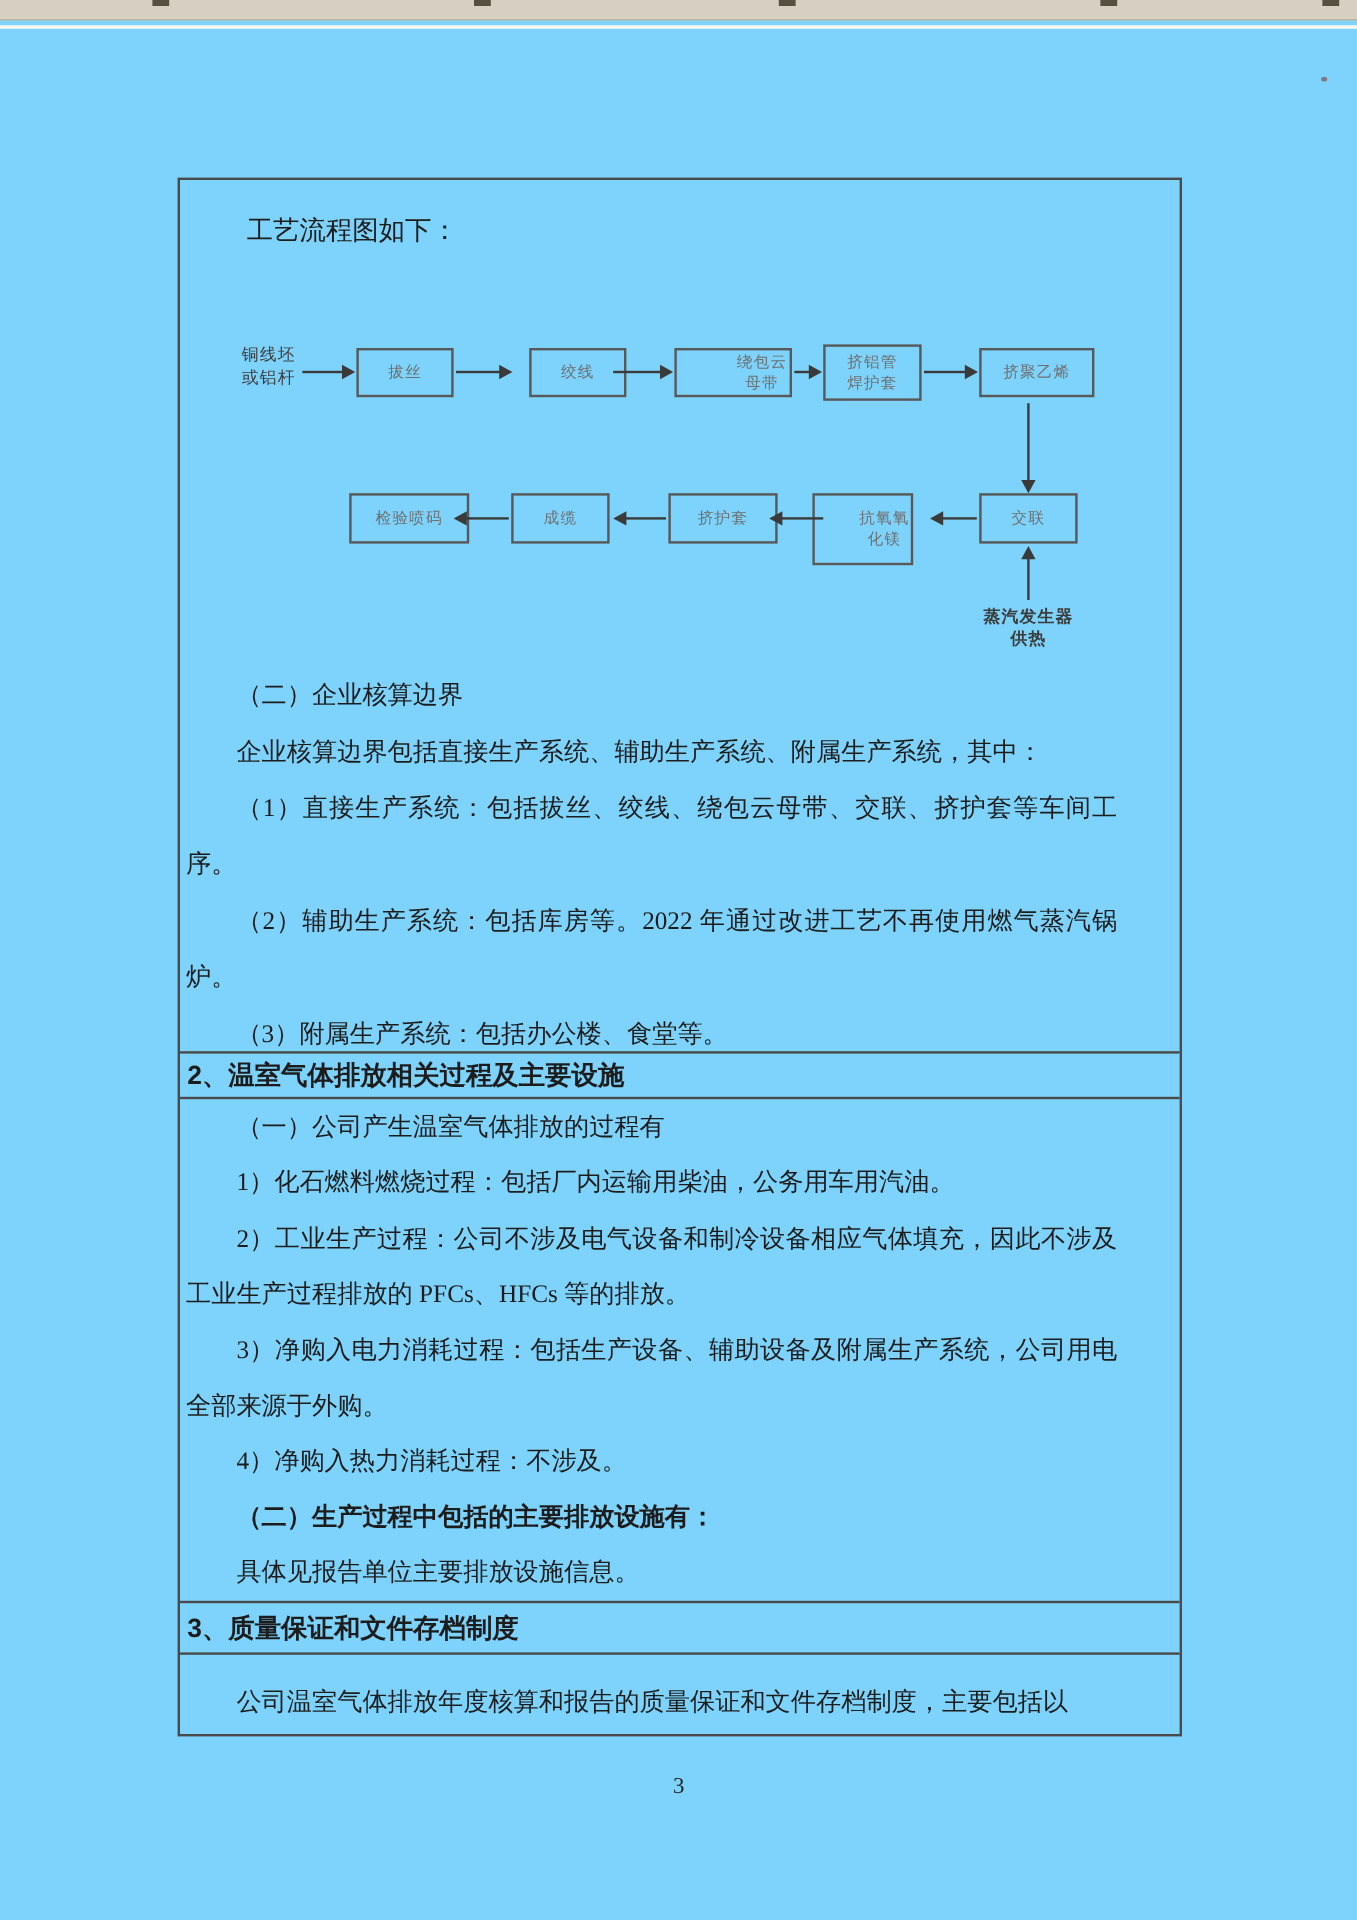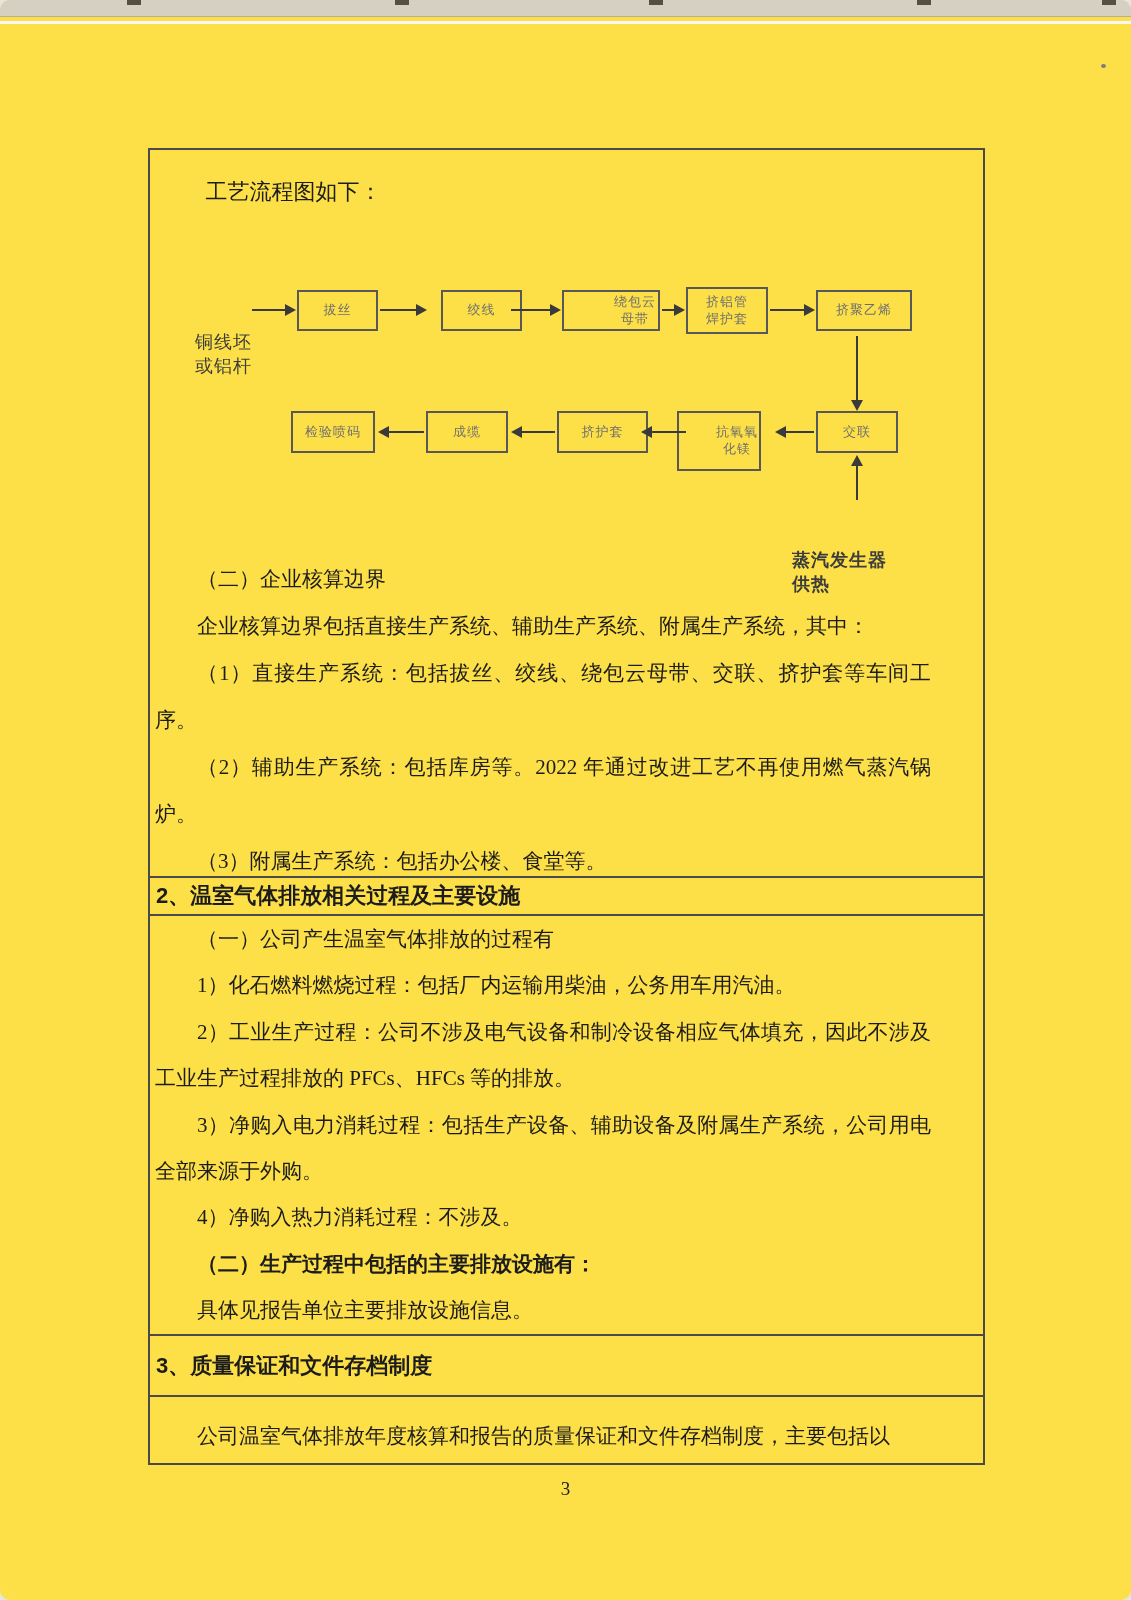--- a/index.html
+++ b/index.html
@@ -1,17 +1,17 @@
 <!DOCTYPE html>
 <html><head>
 <meta charset="utf-8">
 <style>
   * { margin:0; padding:0; box-sizing:border-box; }
   body { background:#e8e4df; font-family:"Liberation Serif","DejaVu Serif",serif; }
-  .sheet { position:relative; width:1131px; height:1600px; background:#fde047; overflow:hidden;border-radius:10px; }
+  .sheet { position:relative; width:1131px; height:1600px; background:#7dd3fc; overflow:hidden; }
 
   
   .scan-strip { position:absolute; left:0; top:0; width:100%; height:17px;
                 background:#d6d0c3; border-bottom:1px solid #b5ae9e; }
   .scan-strip .tick { position:absolute; top:0; width:14px; height:5px; background:#55503f; }
   .scan-underline { position:absolute; left:0; top:21px; width:100%; height:3px; background:#f9f7f1; }
   .speck { position:absolute; width:5px; height:4px; border-radius:50%; background:#7d7a88; }
 
   
   .doc-table { position:absolute; left:148px; top:148px; width:837px;
@@ -19,32 +19,32 @@
   .row { overflow:hidden; }
   .cell { padding:0 52px 0 5px; font-size:21px; line-height:47px;
           text-align:justify; }
   .cell p { text-indent:2em; }
   .hdr { font-family:"Liberation Sans","DejaVu Sans",sans-serif; font-weight:bold;
          font-size:22px; padding:0 10px 0 6px; display:flex; align-items:center;
          border-top:2px solid #4a4a4a; border-bottom:2px solid #4a4a4a; }
   #row1 { height:726px; }
   #hdr1 { height:40px; }
   #row2 { height:418px; line-height:46.4px; }
-  #hdr2 { height:63px; }
+  #hdr2 { height:45px; }
   #row3 { height:66px; padding-top:16px; }
   .bold-serif { font-weight:bold; }
 
   
   .flowchart { position:relative; height:300px; margin-top:40px; font-family:"Liberation Sans","DejaVu Sans",sans-serif; }
   .fbox { position:absolute; border:2px solid #585858; color:#6f6f6f; font-size:13px;
           display:flex; align-items:center; justify-content:center; text-align:center;
           line-height:1.3; letter-spacing:1px; }
   .prelines { white-space:pre-line; }
-  .flabel { position:absolute; font-size:18px; color:#3c3c3c; text-align:left;
-            line-height:1.35; letter-spacing:1px;margin-top:44px; }
+  .flabel { position:absolute; font-size:14px; color:#3c3c3c; text-align:center;
+            line-height:1.35; letter-spacing:1px; }
   .arr-h { position:absolute; height:2px; background:#3a3a3a; }
   .arr-h.right::after { content:""; position:absolute; right:-10px; top:-5px;
       border-left:11px solid #3a3a3a; border-top:6px solid transparent; border-bottom:6px solid transparent; }
   .arr-h.left::before { content:""; position:absolute; left:-10px; top:-5px;
       border-right:11px solid #3a3a3a; border-top:6px solid transparent; border-bottom:6px solid transparent; }
   .arr-v { position:absolute; width:2px; background:#3a3a3a; }
   .arr-v.down::after { content:""; position:absolute; bottom:-10px; left:-5px;
       border-top:11px solid #3a3a3a; border-left:6px solid transparent; border-right:6px solid transparent; }
   .arr-v.up::before { content:""; position:absolute; top:-10px; left:-5px;
       border-bottom:11px solid #3a3a3a; border-left:6px solid transparent; border-right:6px solid transparent; }
@@ -86,21 +86,21 @@
         <div class="fbox prelines" style="left:661px; top:42px; width:96px; height:41px;">挤聚乙烯</div>
 
         <div class="arr-h right" style="left:97px;  top:61px; width:34px;"></div>
         <div class="arr-h right" style="left:225px; top:61px; width:37px;"></div>
         <div class="arr-h right" style="left:356px; top:61px; width:40px;"></div>
         <div class="arr-h right" style="left:507px; top:61px; width:13px;"></div>
         <div class="arr-h right" style="left:615px; top:61px; width:35px;"></div>
 
         <div class="arr-v down" style="left:701px; top:88px; height:65px;"></div>
 
-        <div class="fbox prelines" style="left:136px; top:163px; width:84px; height:42px;">检验喷码</div>
+        <div class="fbox prelines" style="left:136px; top:163px; width:100px; height:42px;">检验喷码</div>
         <div class="fbox prelines" style="left:271px; top:163px; width:82px; height:42px;">成缆</div>
         <div class="fbox prelines" style="left:402px; top:163px; width:91px; height:42px;">挤护套</div>
         <div class="fbox prelines" style="left:522px; top:163px; width:84px; height:60px;padding-left:36px;">抗氧氧化镁</div>
         <div class="fbox prelines" style="left:661px; top:163px; width:82px; height:42px;">交联</div>
 
         <div class="arr-h left" style="left:630px; top:183px; width:29px;"></div>
         <div class="arr-h left" style="left:496px; top:183px; width:35px;"></div>
         <div class="arr-h left" style="left:366px; top:183px; width:34px;"></div>
         <div class="arr-h left" style="left:233px; top:183px; width:36px;"></div>
 

